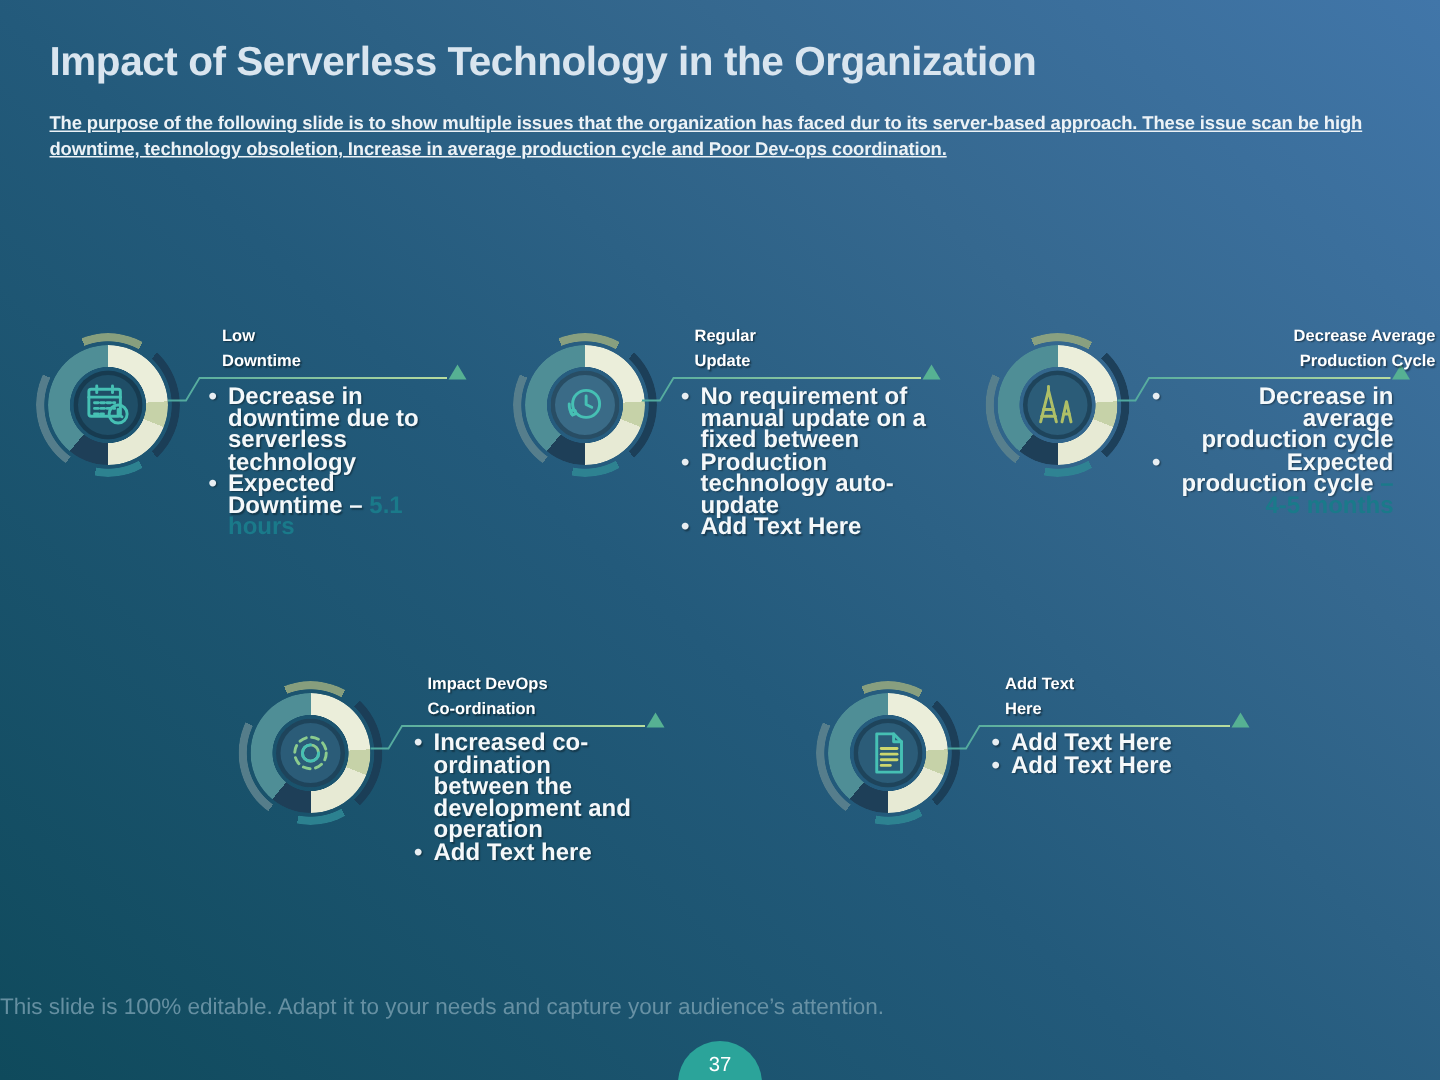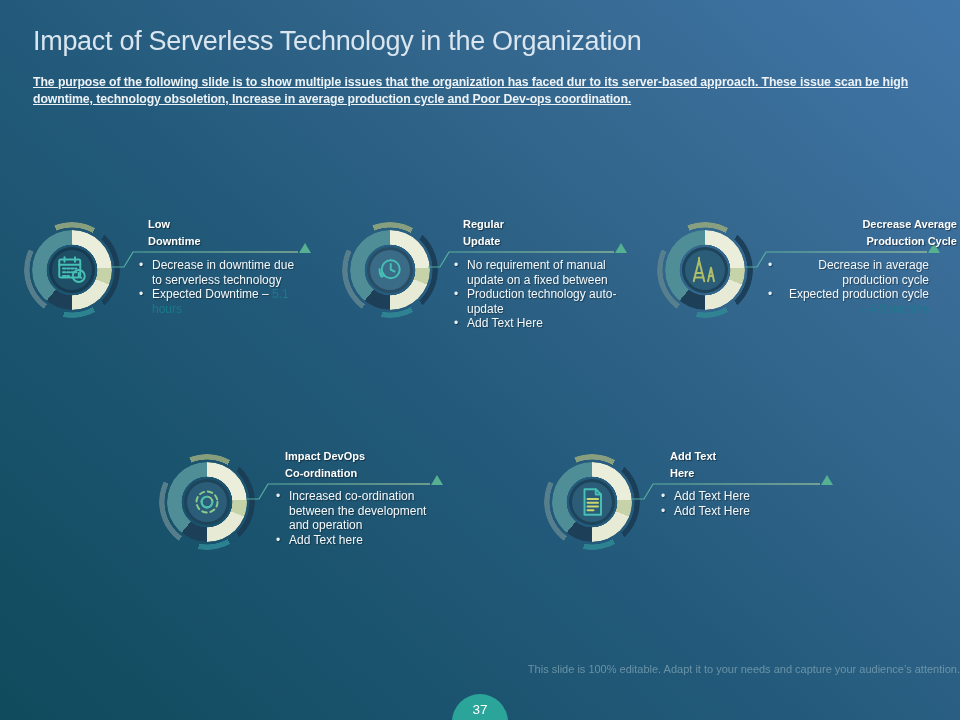--- a/index.html
+++ b/index.html
@@ -1,21 +1,21 @@
 <!DOCTYPE html>
 <html><head>
 <meta charset="utf-8">
 <style>
   html,body{margin:0;padding:0;}
   body{width:960px;height:720px;overflow:hidden;font-family:"Liberation Sans",sans-serif;}
   .slide{position:relative;width:960px;height:720px;
     background:linear-gradient(222deg,#4176a9 0%,#35688f 28%,#235a7b 55%,#0f4a5c 100%);}
 
   
-  .title{position:absolute;left:33px;top:26px;margin:0;font-size:27px;font-weight:400;
+  .title{position:absolute;left:33px;top:26px;margin:0;font-size:27px;font-weight:700;
     color:#d9e5ef;letter-spacing:-0.3px;}
   .subtitle{position:absolute;left:33px;top:74px;width:885px;margin:0;font-size:12.3px;
     line-height:17px;font-weight:700;color:#ecf2f6;letter-spacing:-0.1px;text-decoration:underline;}
 
   
   .donut{position:absolute;width:96px;height:96px;}
   .donut .arcs{position:absolute;inset:0;border-radius:50%;opacity:.9;
     background:conic-gradient(from 0deg,#93a77f 0 8%,transparent 8% 12%,#1b3c55 12% 38%,
       transparent 38% 42%,#2f8794 42% 53%,transparent 53% 60%,#5c828e 60% 82%,
       transparent 82% 94%,#93a77f 94% 100%);
@@ -35,22 +35,22 @@
   .icn .green{stroke:#8bcb8e;}
 
   
   .connector{position:absolute;width:205px;height:34px;overflow:visible;}
   .connector polyline{fill:none;stroke:url(#lineGrad);stroke-width:1.2px;}
   .connector polygon{fill:#56b193;}
 
   
   .heading{position:absolute;margin:10px;font-size:11px;line-height:16.5px;font-weight:700;
     color:#ffffff;text-shadow:1px 1px 1px rgba(0,0,0,.45);}
-  ul.bullets{position:absolute;margin:0;padding:0;list-style:none;font-size:12px;line-height:14.5px;
-    font-weight:400;color:#f4f8fa;text-shadow:1px 1px 1px rgba(0,0,0,.35);}
+  ul.bullets{position:absolute;margin:0;padding:0;list-style:none;font-size:16px;line-height:14.5px;
+    font-weight:700;color:#f4f8fa;text-shadow:1px 1px 1px rgba(0,0,0,.35);}
   ul.bullets li{position:relative;padding-left:14px;}
   ul.bullets li::before{content:"\2022";position:absolute;left:1px;top:0;color:#e8eef2;}
   .b-hl{color:#1a7a8a;text-shadow:none;}
 
   
   .d1{left:24px;top:222px;}   .d1 .core{background:#1f4e67;}
   .d2{left:342px;top:222px;}  .d2 .core{background:#3a6b87;}
   .d3{left:657px;top:222px;}
   .d4{left:159px;top:454px;}
   .d5{left:544px;top:454px;}
@@ -64,22 +64,22 @@
   .h3{left:767px;top:206px;width:180px;text-align:right;}
   .h4{left:275px;top:438px;}
   .h5{left:660px;top:438px;}
   .u1{left:138px;top:258px;width:160px;}
   .u2{left:453px;top:258px;width:170px;}
   .u3{left:767px;top:258px;width:162px;text-align:right;}
   .u4{left:275px;top:489px;width:158px;}
   .u5{left:660px;top:489px;width:150px;}
 
   
-  .footer{position:absolute;left:0;right:0;top:663px;margin:0;text-align:right;
-    font-size:11px;color:rgba(123,160,177,.8);}
+  .footer{position:absolute;left:0;right:0;top:663px;margin:0;text-align:left;
+    font-size:15px;color:rgba(123,160,177,.8);}
   .page-badge{position:absolute;left:452px;top:694px;width:56px;height:56px;border-radius:50%;
     background:#2ba49a;color:#fff;font-size:13.5px;text-align:center;padding-top:0;
     line-height:32px;box-sizing:border-box;}
 </style>
 </head>
 <body>
 
 <svg width="0" height="0" style="position:absolute">
   <defs>
     <linearGradient id="lineGrad" x1="0" y1="0" x2="1" y2="0">

